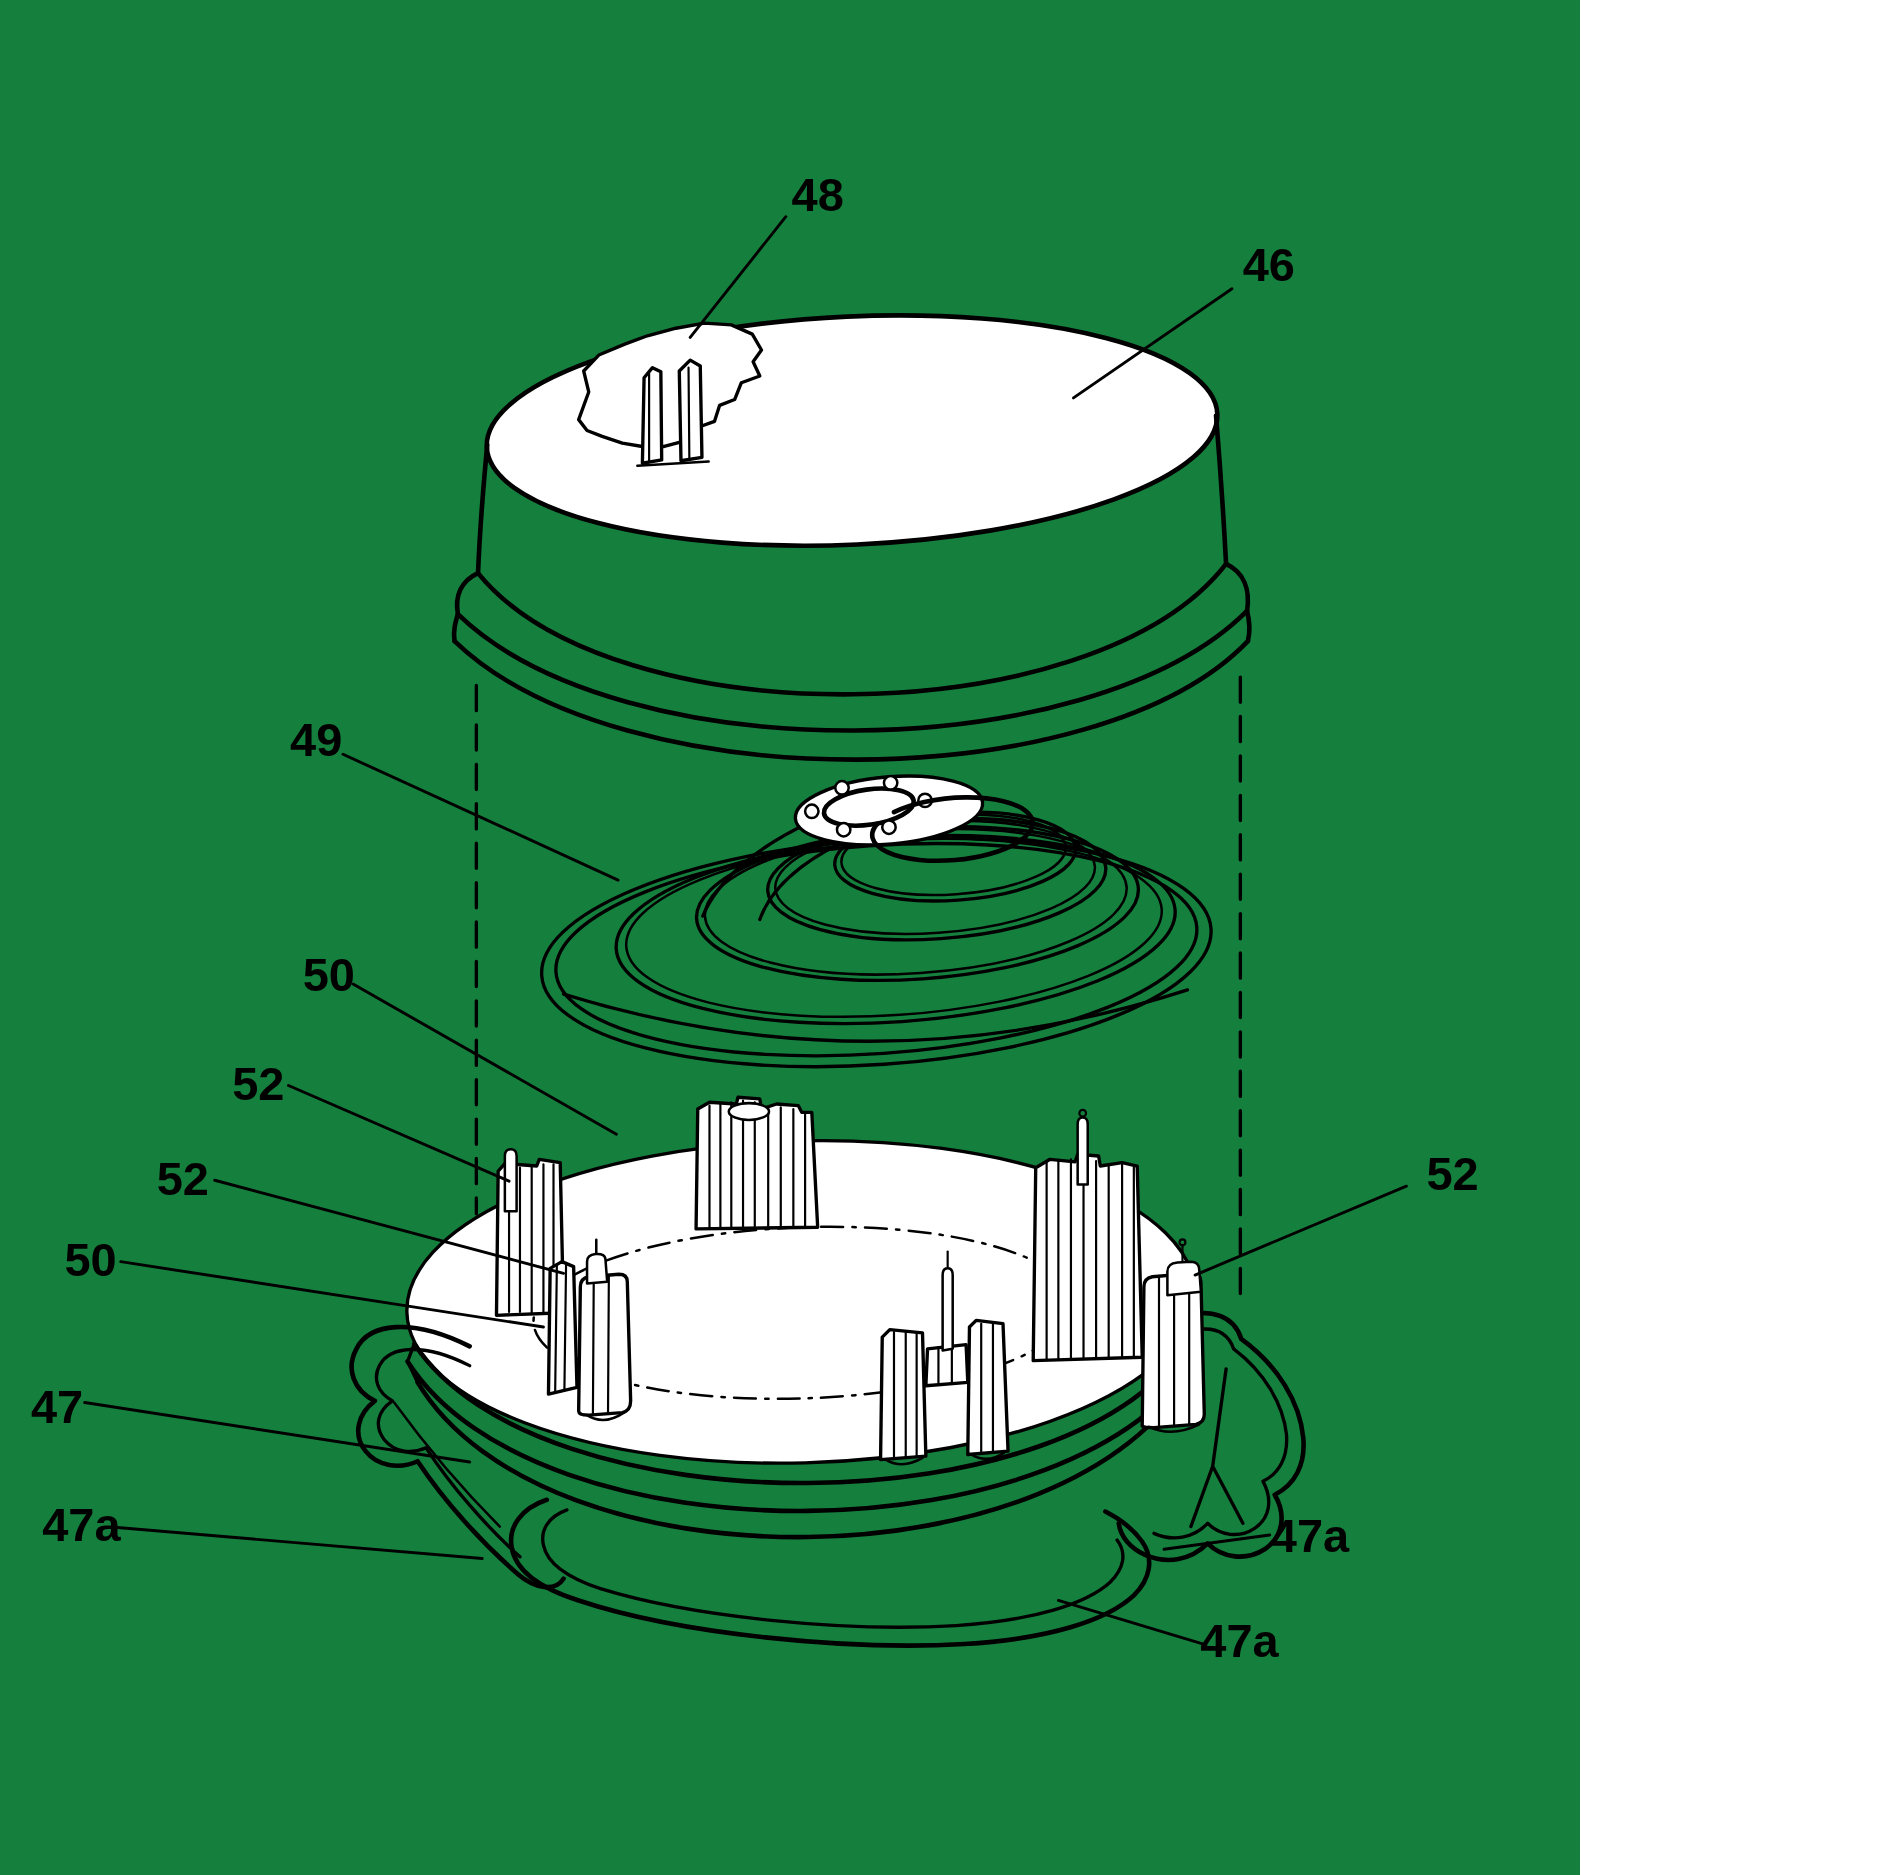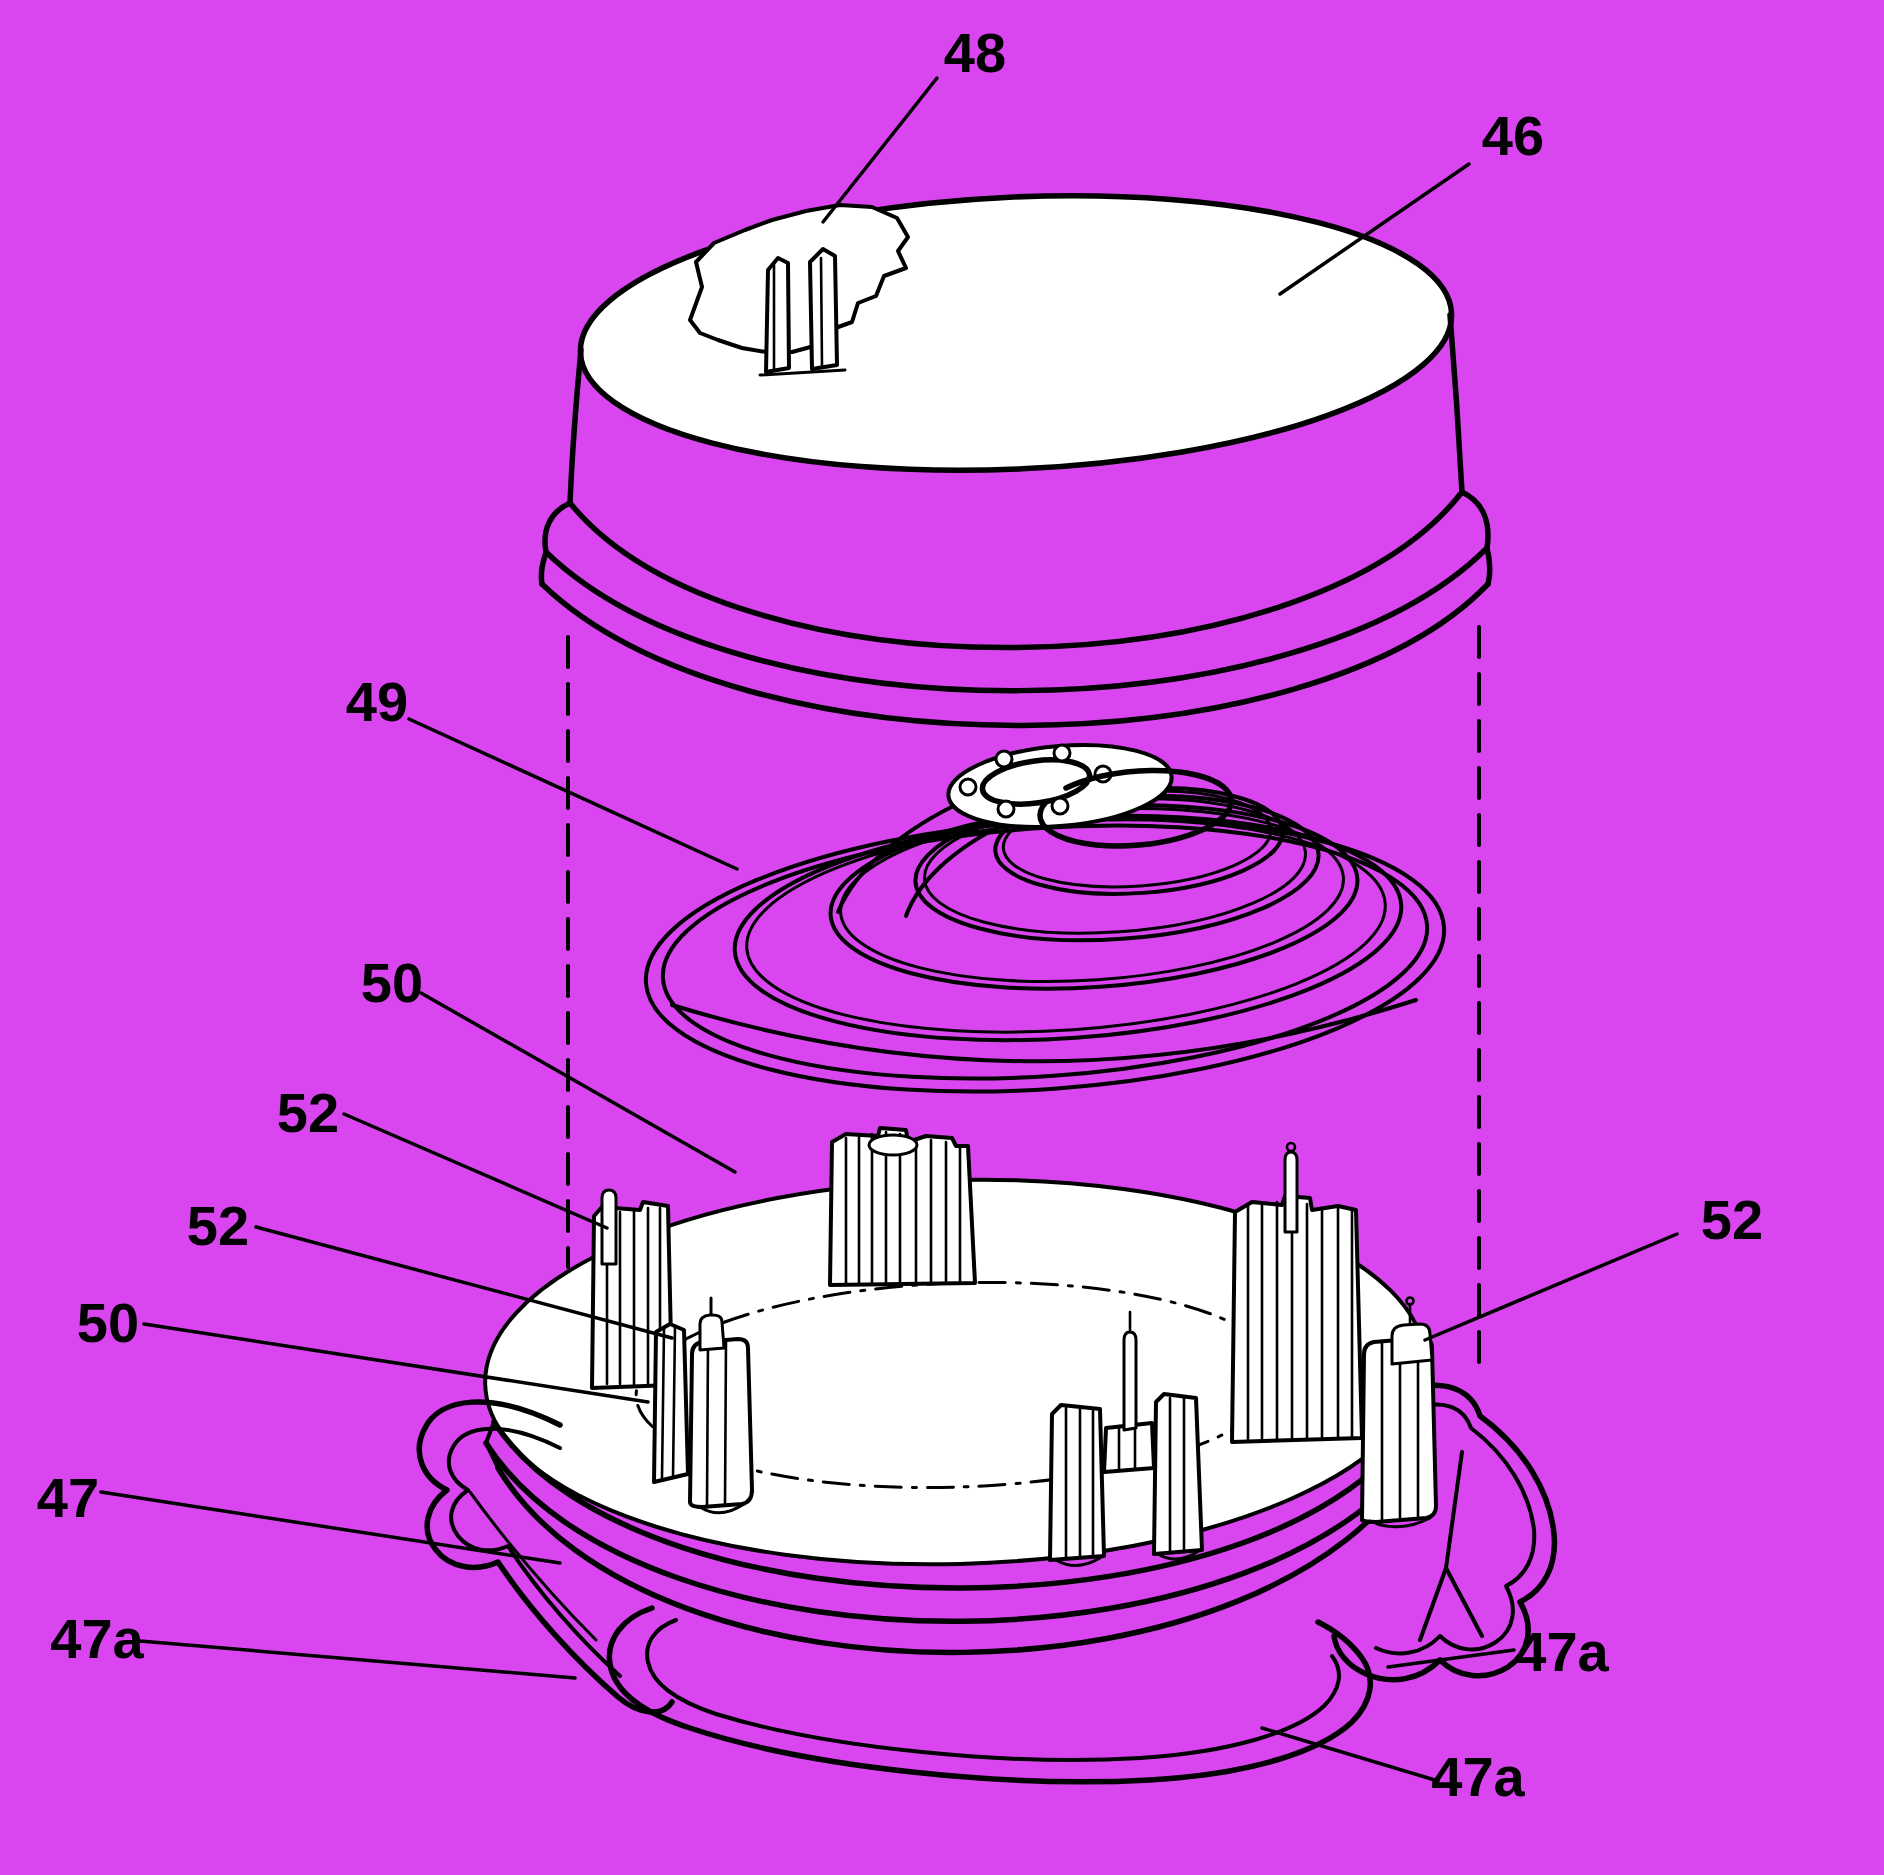--- a/index.html
+++ b/index.html
@@ -1,16 +1,16 @@
 <!DOCTYPE html>
 <html><head>
 <meta charset="utf-8">
 <style>
   html,body{margin:0;padding:0;background:#ffffff;}
-  .canvas{position:relative;width:1884px;height:1875px;background:#d946ef;overflow:hidden;}
+  .canvas{position:relative;width:1580px;height:1875px;background:#15803d;overflow:hidden;}
   svg{display:block;width:100%;height:100%;}
   .ln{fill:none;stroke:#000;stroke-linecap:round;stroke-linejoin:round;}
   .w5{stroke-width:5.5;} .w4{stroke-width:4;} .w3{stroke-width:3;} .w2{stroke-width:2.6;}
   .fill-white{fill:#ffffff;}
   .dashed{stroke-dasharray:30 17;}
   .dashdot{stroke-dasharray:26 11 4 11;}
   .ref-label{font-family:"Liberation Sans","DejaVu Sans",sans-serif;font-weight:bold;font-size:56px;fill:#000;}
   .leader{stroke:#000;stroke-width:3.5;fill:none;stroke-linecap:round;}
 </style>
 </head>

